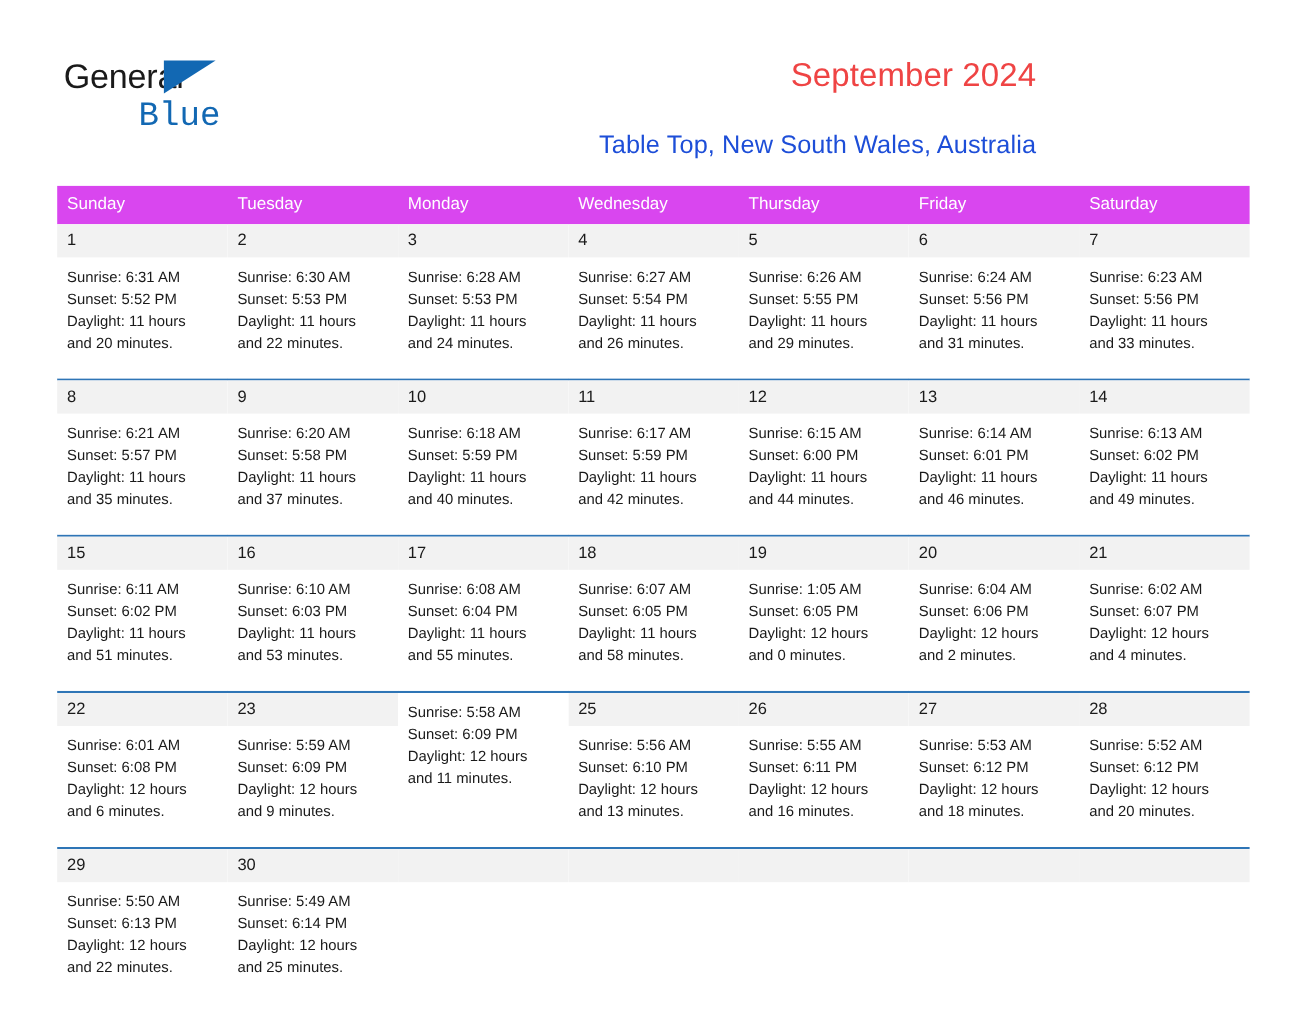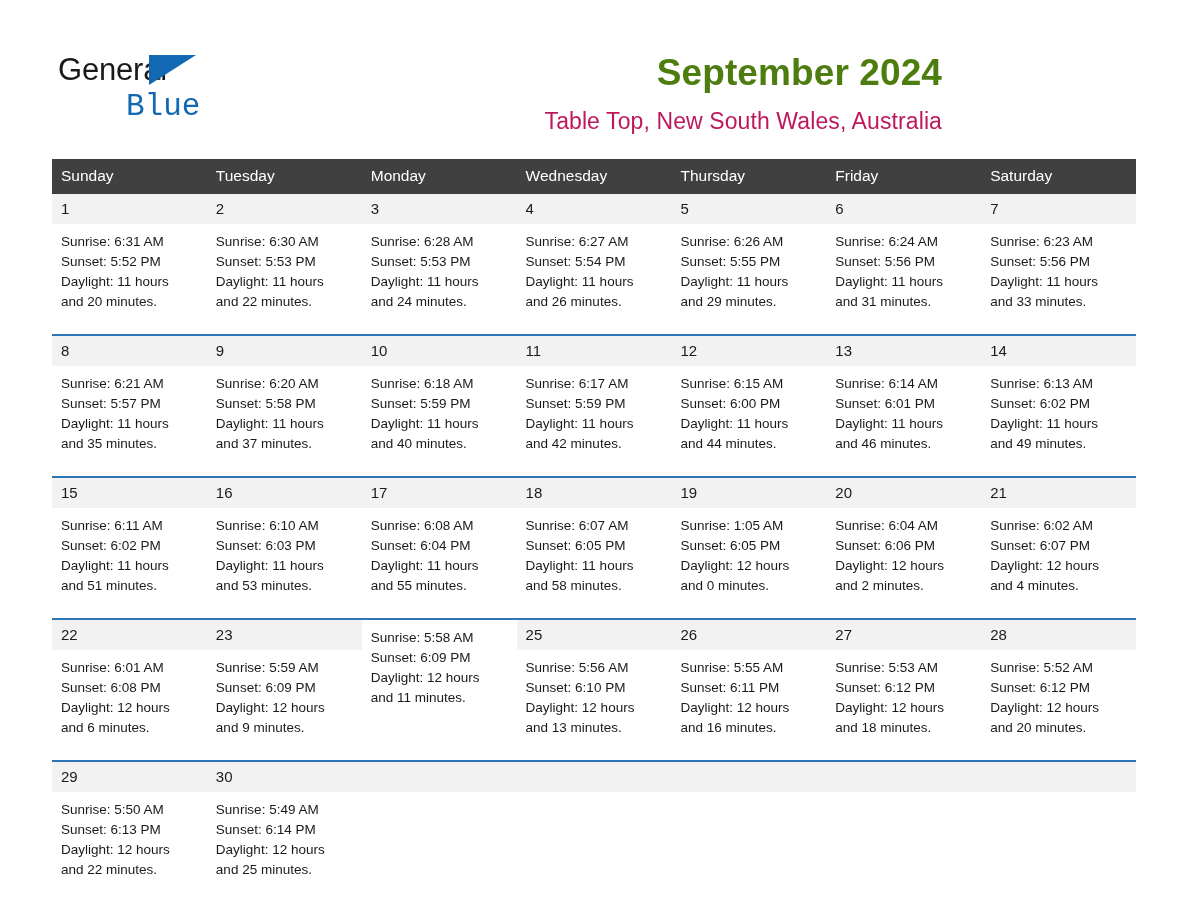--- a/index.html
+++ b/index.html
@@ -34,40 +34,40 @@
     position: absolute; left: 68px; top: 41px; font-family: Liberation Mono, monospace;
   }
   .logo-tri {
     position: absolute; left: 91px; top: 5px;
     width: 0; height: 0;
     border-left: 47px solid #1268b3;
     border-bottom: 30px solid transparent;
   }
   .titles { text-align: right; padding-top: 2px; }
   .month-title {
-    font-size: 37px;
-    font-weight: bold;
-    color: #4d7c0f;
+    font-size: 30px;
+    font-weight: normal;
+    color: #ef4444;
     line-height: 1.15;
     letter-spacing: 0.1px;
   }
   .place-title {
     font-size: 23px;
     font-weight: normal;
-    color: #be185d;
-    margin-top: 13px;
+    color: #1d4ed8;
+    margin-top: 31px;
     letter-spacing: 0.1px;
   }
 
   
   .calendar {
     margin: 24px 52px 0 52px;
     width: 1084px;
   }
-  .dow-row { display: flex; background: #404040; }
+  .dow-row { display: flex; background: #d946ef; }
   .dow {
     flex: 1 1 0;
     color: #ffffff;
     font-size: 15.5px;
     padding: 8px 0 9px 9px;
   }
   .week {
     display: flex;
     border-top: 2px solid #2e75b6;
   }

